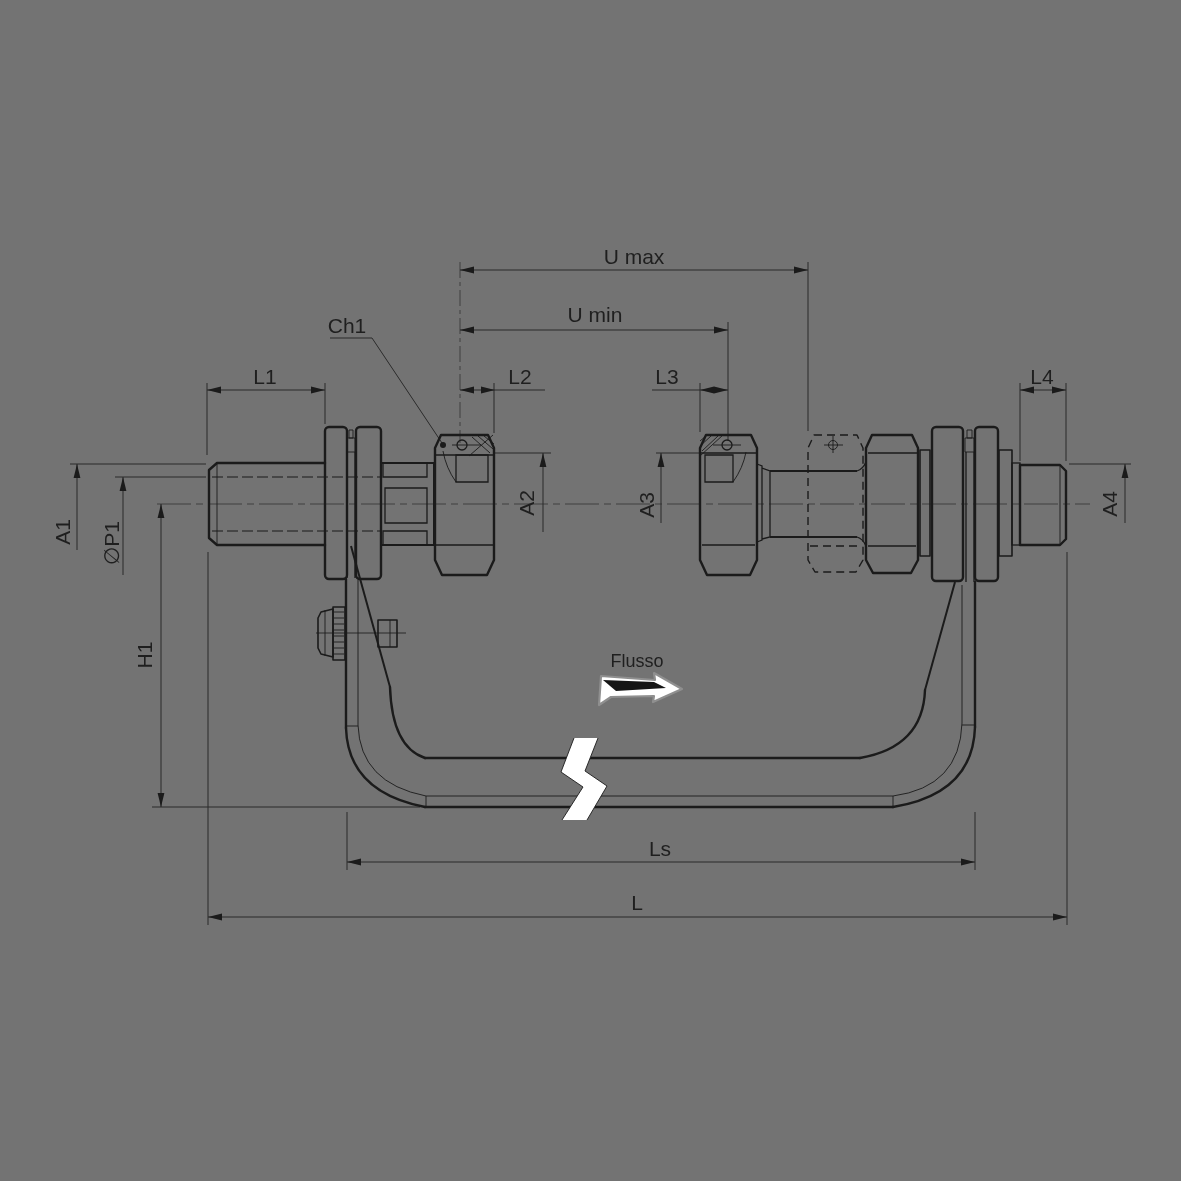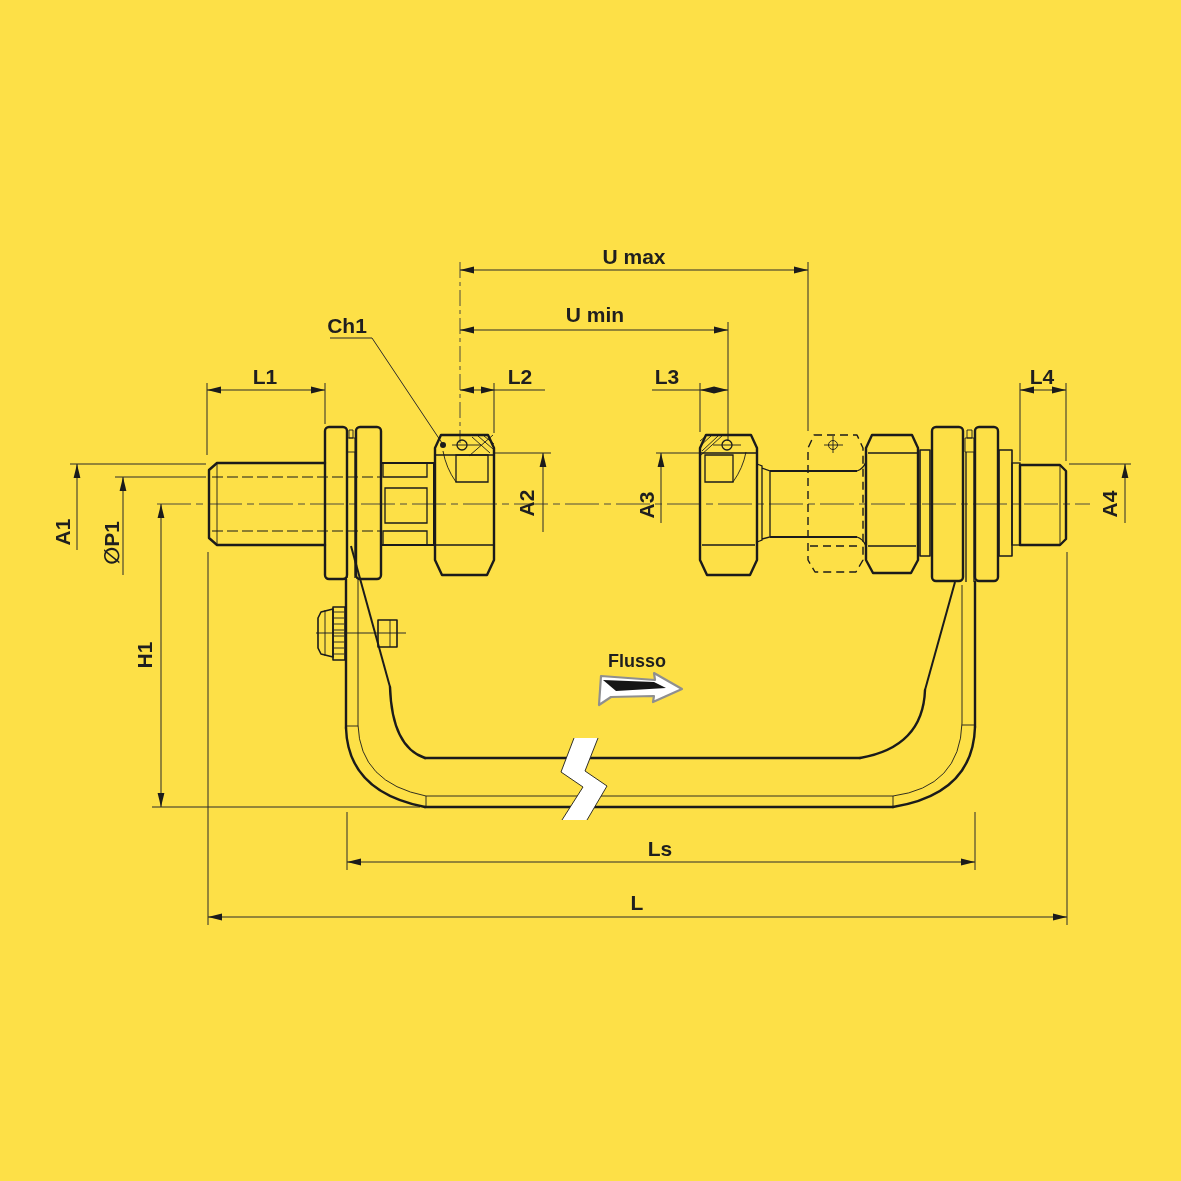--- a/index.html
+++ b/index.html
@@ -1,16 +1,16 @@
 <!DOCTYPE html>
 <html><head>
 <meta charset="utf-8">
 <style>
   html,body{margin:0;padding:0;background:#ffffff;}
-  .canvas{position:relative;width:1181px;height:1181px;background:#fde047;overflow:hidden;font-weight:bold;}
+  .canvas{position:relative;width:1181px;height:1181px;background:#737373;overflow:hidden;}
   svg{display:block;}
   svg text{font-family:"Liberation Sans","DejaVu Sans",sans-serif;font-size:21px;fill:#1f1f1f;}
   svg text.small{font-size:18px;}
   .o24{stroke:#1b1b1b;stroke-width:2.4;fill:none;stroke-linejoin:round;stroke-linecap:round;}
   .o20{stroke:#1b1b1b;stroke-width:2.0;fill:none;stroke-linejoin:round;}
   .o16{stroke:#1b1b1b;stroke-width:1.6;fill:none;stroke-linejoin:round;}
   .o13{stroke:#1b1b1b;stroke-width:1.3;fill:none;}
   .o09{stroke:#1b1b1b;stroke-width:0.9;fill:none;}
   .dim{stroke:#2b2b2b;stroke-width:1;fill:none;}
   .thread{stroke:#1b1b1b;stroke-width:1.1;fill:none;stroke-dasharray:11 4;}

